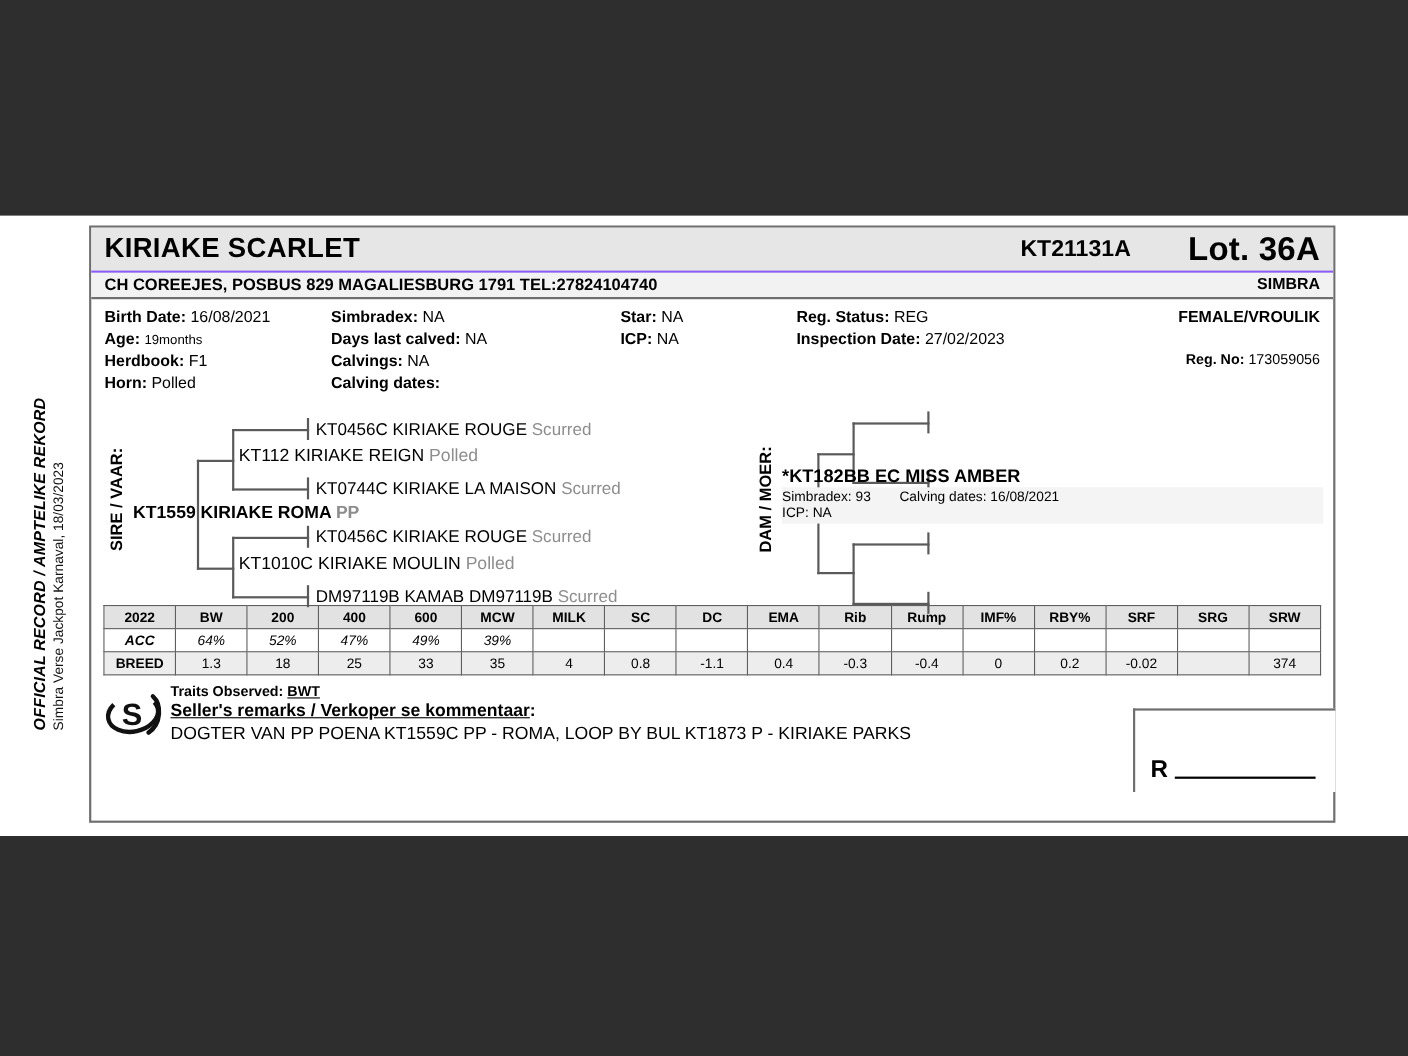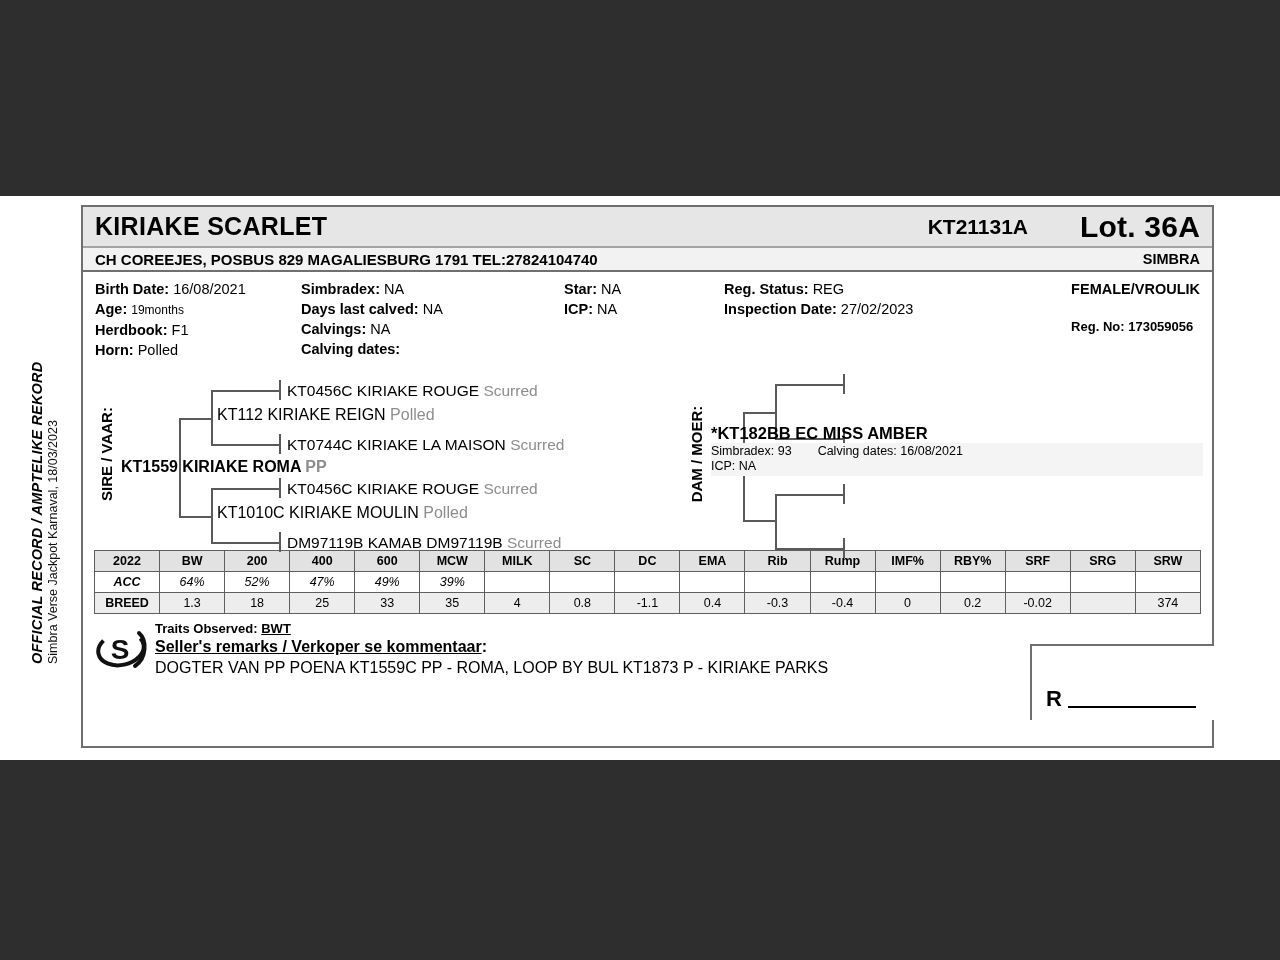--- a/index.html
+++ b/index.html
@@ -38,21 +38,21 @@
     width: 1133px; height: 543px;
     border: 2px solid #6f6f6f;
     background: #ffffff;
     box-sizing: border-box;
   }
 
   .row-title {
     display: flex; align-items: center; justify-content: space-between;
     height: 41px; padding: 0 12px;
     background: #e6e6e6;
-    border-bottom: 2px solid #a3a3a3;
+    border-bottom: 2px solid #8b5cf6;
     box-sizing: border-box;
   }
   .animal-name { font-size: 25px; font-weight: bold; letter-spacing: .3px; }
   .animal-tag { font-size: 21px; font-weight: bold; margin-left: auto; margin-right: 52px; }
   .lot { font-size: 30px; font-weight: bold; letter-spacing: .2px; }
 
   .row-breeder {
     display: flex; align-items: center; justify-content: space-between;
     height: 24px; padding: 0 12px;
     background: #f2f2f2;
@@ -66,28 +66,28 @@
   .info {
     position: relative;
     padding: 6px 12px 2px 12px;
     height: 86px; box-sizing: border-box;
   }
   .info-col { position: absolute; top: 7px; }
   .c1 { left: 12px; }
   .c2 { left: 218px; }
   .c3 { left: 481px; }
   .c4 { left: 641px; }
-  .c5 { right: 12px; text-align: left; }
+  .c5 { right: 12px; text-align: right; }
   .iline { font-size: 14.5px; line-height: 20px; white-space: nowrap; }
   .iline b { font-weight: bold; }
   .iline .v { font-weight: normal; }
   .small-sub { font-size: 12px; }
   .sexline { font-size: 14.5px; font-weight: bold; line-height: 20px; }
   .regno { font-size: 13px; font-weight: bold; margin-top: 20px; }
-  .regno span { font-weight: bold; }
+  .regno span { font-weight: normal; }
 
   
   .ped-wrap { position: relative; height: 192px; }
   .ped-side { position: absolute; top: 0; height: 192px; }
   .ped-left { left: 10px; width: 560px; }
   .ped-right { left: 600px; width: 520px; }
 
   .vlabel {
     position: absolute; left: 0; top: 0; width: 26px; height: 192px;
   }

